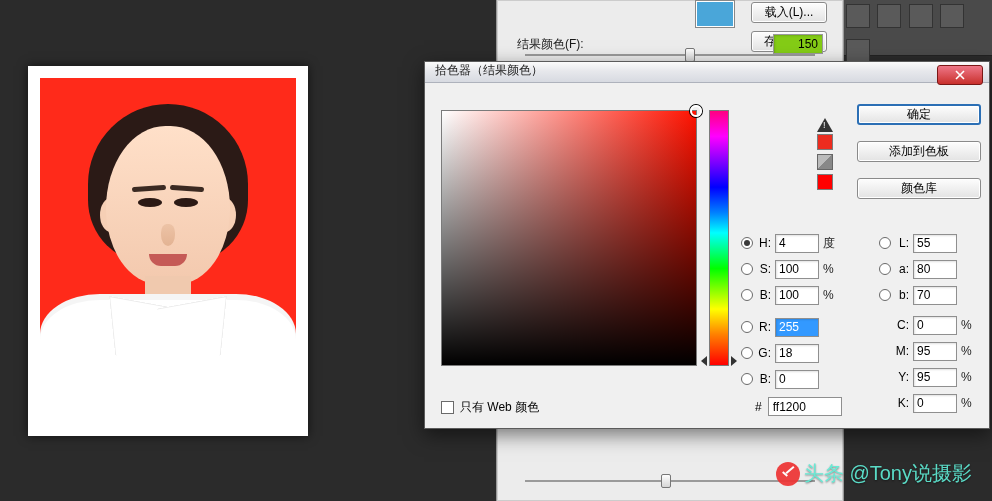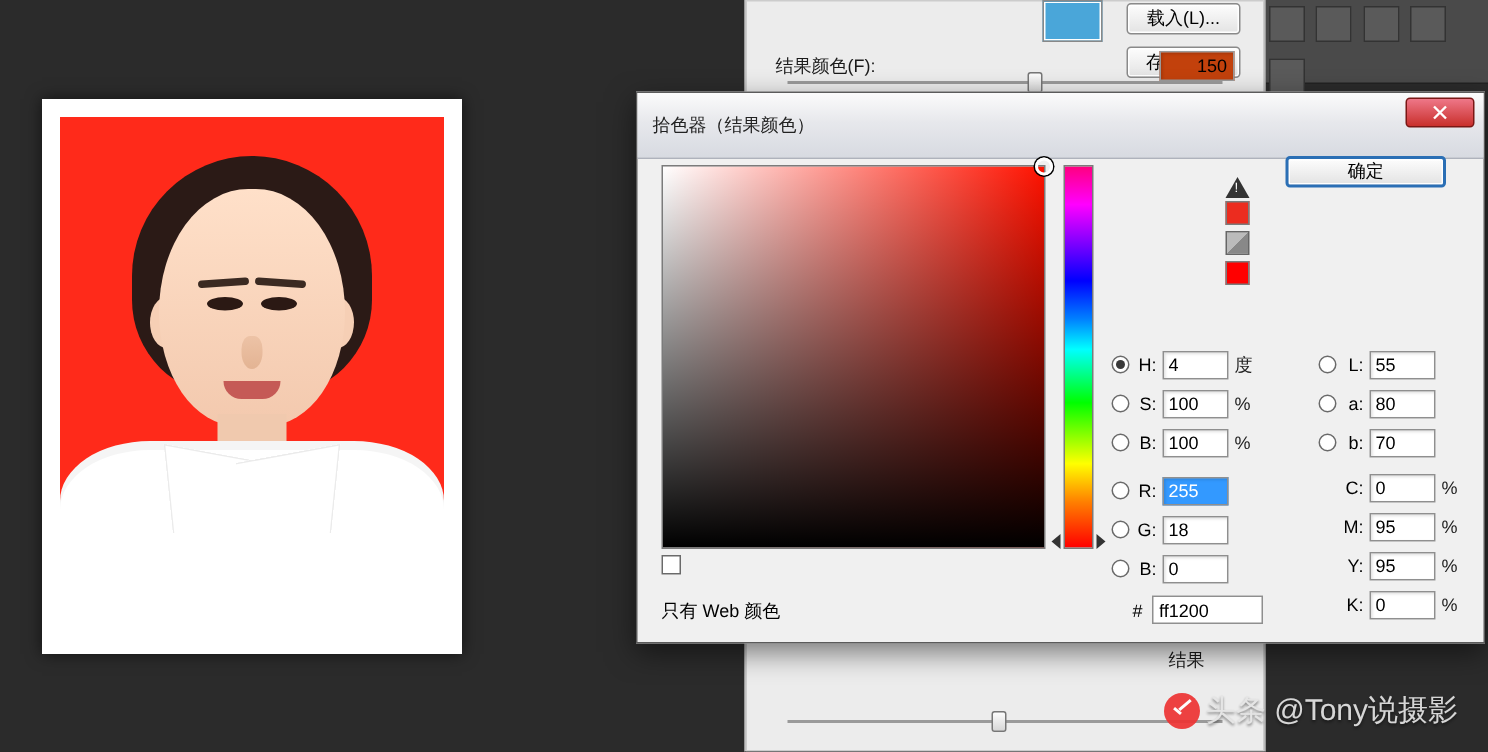--- a/index.html
+++ b/index.html
@@ -44,21 +44,21 @@
   .collarR{ right:72px; transform:skewY(-16deg) rotate(6deg); box-shadow:-1px 1px 0 rgba(0,0,0,.08) inset;}
 
   
   .panel-bg {
     position: absolute; left: 496px; top: 0; width: 348px; height: 501px;
     background: #ececec; border-left:1px solid #989898; border-right:1px solid #989898;
     box-shadow: 0 0 0 1px #ccc inset;
   }
   .pbg-row { position:absolute; left:20px; right:20px; display:flex; align-items:center; gap:8px; color:#1a1a1a;}
   .pbg-row label { }
-  .num-input { width:50px; height:20px; background:#c2410c; border:1px solid #9a9a9a; text-align:right; padding:0 4px; box-shadow: inset 1px 1px 2px rgba(0,0,0,.15); }
+  .num-input { width:50px; height:20px; background:#84cc16; border:1px solid #9a9a9a; text-align:right; padding:0 4px; box-shadow: inset 1px 1px 2px rgba(0,0,0,.15); }
   .btn {
     height:21px; padding:0 10px; background:linear-gradient(#fdfdfd,#e3e3e3);
     border:1px solid #8a8a8a; border-radius:3px; min-width:76px; text-align:center; line-height:19px;
     box-shadow:0 0 0 1px #fff inset; cursor:default;
   }
   .swatch { width:40px; height:28px; border:1px solid #888; box-shadow: inset 0 0 0 1px #fff; }
   .slider-track{ flex:1; height:2px; background:#9a9a9a; position:relative; margin:0 8px;}
   .slider-thumb{ position:absolute; top:-6px; width:10px; height:14px; background:linear-gradient(#fdfdfd,#d6d6d6);
                  border:1px solid #777; border-radius:2px; }
 
@@ -67,22 +67,22 @@
               background:#4a4a4a; border-bottom:1px solid #222;}
   .dock-cell{ width:24px;height:24px; background:#5a5a5a; display:inline-block; margin:4px 2px;
               border:1px solid #333; }
 
   
   .dlg {
     position:absolute; left:424px; top:61px; width:566px; height:368px;
     background:#f0f0f0; border:1px solid #5b5b5b; box-shadow:0 6px 18px rgba(0,0,0,.5);
   }
   .dlg-titlebar{
-    height:44px; background:linear-gradient(#fbfbfb,#e7e8ec 45%,#d7dae1);
-    border-bottom:1px solid #aeb2bc; display:flex; align-items:center; padding:0 4px 0 10px;
+    height:21px; background:linear-gradient(#fbfbfb,#e7e8ec 45%,#d7dae1);
+    border-bottom:1px solid #aeb2bc; display:flex; align-items:flex-start; padding:0 4px 0 10px;
     position:relative;
   }
   .dlg-title{ color:#222; }
   .dlg-close{
     position:absolute; right:6px; top:3px; width:46px; height:20px;
     background:linear-gradient(#e78, #c9302c); border:1px solid #7a1715; border-radius:3px;
     display:flex; align-items:center; justify-content:center; color:#fff;
   }
   .dlg-close svg{ width:10px;height:10px; }
   .dlg-body{ position:absolute; inset:28px 0 0 0; padding:16px 14px 10px 14px; }
@@ -114,43 +114,43 @@
   .swatch-big{ width:60px; height:60px; border:1px solid #7b7b7b; display:flex; flex-direction:column; margin:0 auto;}
   .swatch-big div{ flex:1; }
   .warn-tri{ width:0;height:0; border-left:8px solid transparent; border-right:8px solid transparent;
              border-bottom:14px solid #333; margin:2px auto; position:relative;}
   .warn-tri::after{content:"!"; color:#fff; position:absolute; left:-2px; top:2px; font-size:9px;}
   .mini-sw{ width:16px;height:16px; border:1px solid #7b7b7b; margin:2px auto; }
   .cube-ico{ width:16px;height:16px; margin:4px auto; background:
      linear-gradient(135deg,#bbb 0 50%, #888 50% 100%); border:1px solid #666; }
 
   .btns-col{ position:absolute; right:12px; top:14px; width:120px; display:flex; flex-direction:column; gap:10px;}
-  .btns-col .btn{ width:107px; }
+  .btns-col .btn{ width:124px; }
   .btn.primary{ border:2px solid #2b6fb5; line-height:17px; }
 
   .fields{ position:absolute; left:316px; top:140px; width:240px; }
   .frow{ display:flex; align-items:center; height:26px; gap:4px;}
   .frow .lab{ width:14px; text-align:right;}
   .frow .unit{ width:14px; color:#222; }
   .frow input[type=text]{ width:44px; height:19px; border:1px solid #8f8f8f; padding:0 3px;
                           box-shadow:inset 1px 1px 2px rgba(0,0,0,.12); }
   .frow input.sel{ background:#3399ff; color:#fff; }
   .radio{ width:12px;height:12px; border:1px solid #6a6a6a; border-radius:50%; background:#fff;
           display:inline-block; position:relative;}
   .radio.on::after{ content:""; position:absolute; inset:2px; background:#3a3a3a; border-radius:50%; }
   .col-r{ position:absolute; left:454px; top:140px; width:110px;}
   .col-cmyk{ position:absolute; left:470px; top:222px; width:100px;}
 
-  .web-row{ position:absolute; left:16px; bottom:12px; display:flex; align-items:flex-start; gap:16px;flex-direction:column;}
+  .web-row{ position:absolute; left:16px; bottom:12px; display:flex; align-items:center; gap:6px;}
   .chk{ width:13px;height:13px; border:1px solid #6a6a6a; background:#fff;}
   .hex-row{ position:absolute; left:330px; bottom:12px; display:flex; align-items:center; gap:6px;}
   .hex-row input{ width:74px; height:19px; border:1px solid #8f8f8f; padding:0 4px;}
 
   
-  .wm{ position:absolute; right:20px; bottom:14px; color:#e5e5e5; opacity:.92;
+  .wm{ position:absolute; right:20px; bottom:14px; color:#5eead4; opacity:.92;
        display:flex; align-items:center; gap:4px; font-size:20px; text-shadow:0 1px 2px rgba(0,0,0,.5);}
   .wm-ico{ width:24px;height:24px; border-radius:50%; background:#e33; position:relative;}
   .wm-ico::before,.wm-ico::after{content:"";position:absolute; background:#fff;}
   .wm-ico::before{left:6px; top:11px; width:6px;height:2px; transform:rotate(40deg);}
   .wm-ico::after{left:9px; top:7px; width:10px;height:2px; transform:rotate(-40deg);}
 </style>
 </head>
 <body>
 
 <div class="dark-dock">
@@ -176,24 +176,20 @@
     <label>结果颜色(F):</label>
     <div style="flex:1"></div>
     <input class="num-input" value="150" style="">
   </div>
   <div class="pbg-row" style="top:54px;">
     <div class="slider-track">
       <div class="slider-thumb" style="left:55%;"></div>
     </div>
   </div>
 
-  <div class="pbg-row" style="top:432px; right:40px;">
-    <div style="flex:1"></div>
-    <span>结果</span>
-  </div>
   <div class="pbg-row" style="top:480px;">
     <div class="slider-track">
       <div class="slider-thumb" style="left:47%;"></div>
     </div>
   </div>
 </div>
 
 <div class="canvas">
   <div class="photo-bg">
     <div class="hair"></div>
@@ -233,20 +229,22 @@
 
     <div style="position:absolute; left:388px; top:26px; width:24px; text-align:center;">
       <div class="warn-tri"></div>
       <div class="mini-sw" style="background:#ec2c1f;"></div>
       <div class="cube-ico"></div>
       <div class="mini-sw" style="background:#ff0000;"></div>
     </div>
 
     <div class="btns-col">
       <div class="btn primary">确定</div>
+      <div class="btn" style="margin-top:6px;">添加到色板</div>
+      <div class="btn" style="margin-top:6px;">颜色库</div>
     </div>
 
     <div class="fields">
       <div class="frow">
         <span class="radio on"></span>
         <span class="lab">H:</span>
         <input type="text" value="4" style="">
         <span class="unit">度</span>
       </div>
       <div class="frow">

